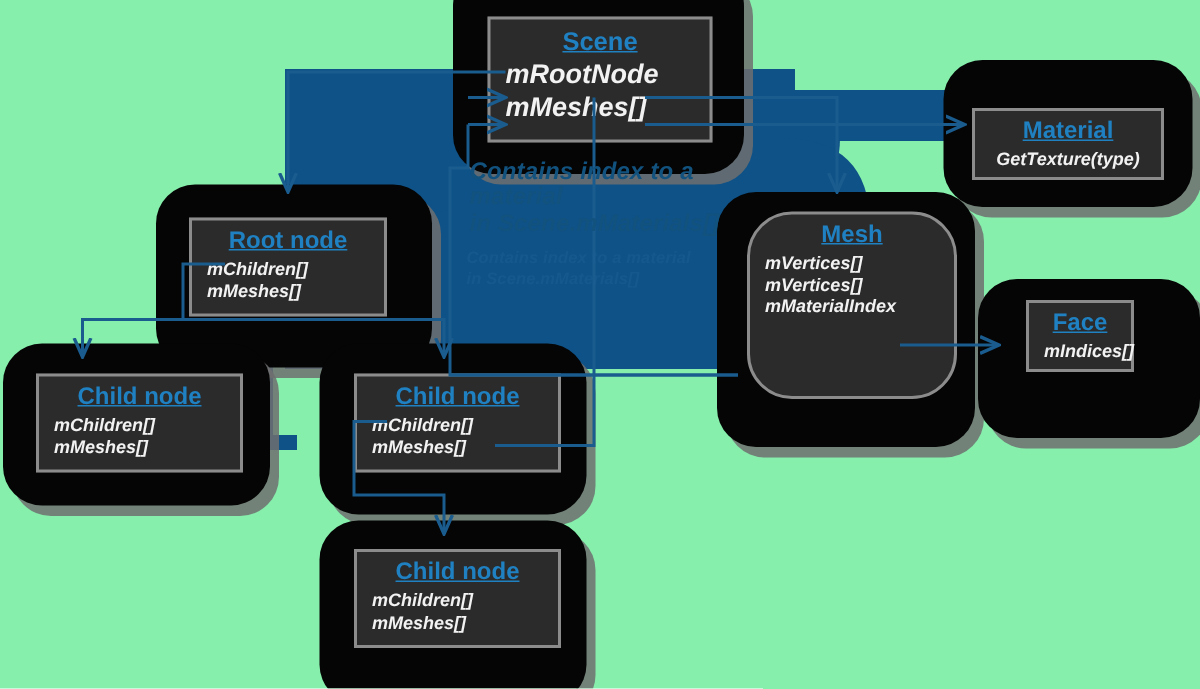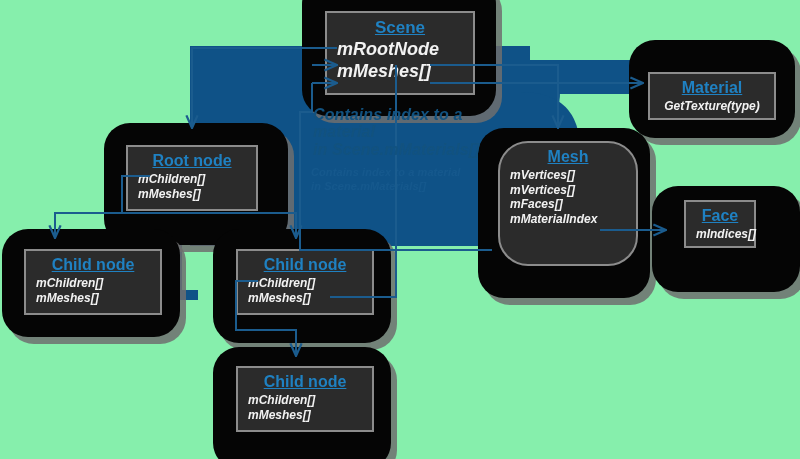--- a/index.html
+++ b/index.html
@@ -135,21 +135,20 @@
       <div class="fld f-sm">mChildren[]</div>
       <div class="fld f-sm">mMeshes[]</div>
     </div>
   </div>
 
   <div class="box" style="left:498px;top:141px;width:140px;height:125px;border-radius:30px;">
     <div class="title t-md">Mesh</div>
     <div class="fields">
       <div class="fld f-sm">mVertices[]</div>
       <div class="fld f-sm">mVertices[]</div>
-      <div class="fld f-sm">mFaces[]</div>
       <div class="fld f-sm">mMaterialIndex</div>
     </div>
   </div>
 
   <div class="box" style="left:684px;top:200px;width:72px;height:48px;">
     <div class="title t-md">Face</div>
     <div class="fields">
       <div class="fld f-sm" style="text-align:center;">mIndices[]</div>
     </div>
   </div>

